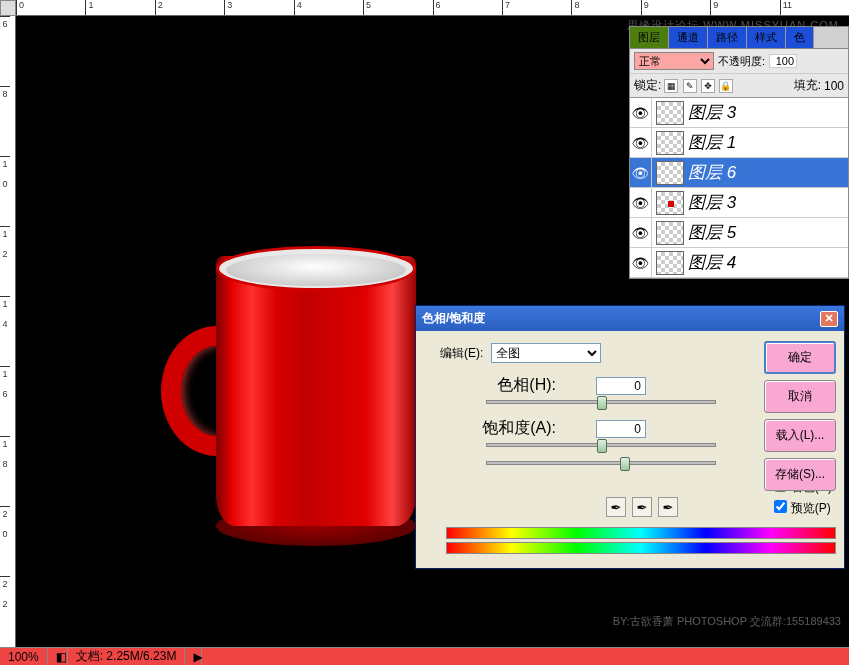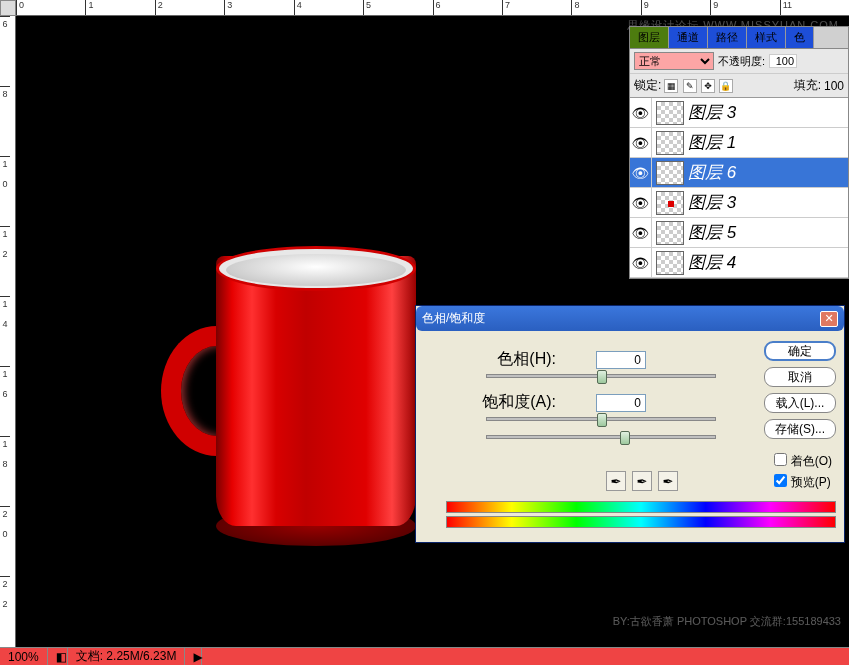--- a/index.html
+++ b/index.html
@@ -40,32 +40,32 @@
 .layer-list { background: #fff; }
 .layer-item { display: flex; align-items: center; height: 30px; border-bottom: 1px solid #ccc; }
 .layer-item.selected { background: #3875d7; color: #fff; }
 .layer-eye { width: 22px; text-align: center; font-size: 14px; border-right: 1px solid #ccc; height: 100%; display: flex; align-items: center; justify-content: center; }
 .layer-thumb { width: 28px; height: 24px; margin: 0 4px; background: repeating-conic-gradient(#ccc 0% 25%, #fff 0% 50%) 0 0/8px 8px; border: 1px solid #666; position: relative; }
 .layer-thumb .dot { position: absolute; left: 11px; top: 9px; width: 6px; height: 6px; background: #d00; }
 .layer-name { font-size: 17px; font-style: italic; }
 
 
 .dialog { position: absolute; top: 305px; left: 415px; width: 430px; background: #ece9d8; border: 1px solid #0a246a; box-shadow: 2px 2px 6px rgba(0,0,0,0.4); }
-.dialog-title { background: linear-gradient(#3b77dd, #2a5fc0); color: #fff; padding: 4px 6px; font-size: 12px; font-weight: normal; display: flex; justify-content: space-between; align-items: center; border-radius: 6px; }
+.dialog-title { background: linear-gradient(#3b77dd, #2a5fc0); color: #fff; padding: 4px 6px; font-size: 12px; font-weight: bold; display: flex; justify-content: space-between; align-items: center; }
 .dialog-close { width: 18px; height: 16px; background: #e07860; border: 1px solid #fff; color: #fff; text-align: center; line-height: 12px; font-size: 11px; border-radius: 2px; }
 .dialog-body { padding: 12px 10px 10px 10px; position: relative; }
 .edit-row { display: flex; align-items: center; gap: 8px; margin-bottom: 12px; margin-left: 14px; }
 .edit-row select { width: 110px; height: 20px; border: 1px solid #7b9ebd; background: #fff; font-size: 12px; }
 .slider-row { display: flex; align-items: center; margin: 6px 0 4px 40px; gap: 10px; }
 .slider-row .slabel { width: 90px; text-align: right; font-size: 16px; }
 .slider-row input[type=text] { width: 50px; height: 18px; border: 1px solid #7b9ebd; text-align: right; padding-right: 4px; font-size: 12px; margin-left: 30px; }
 .slider-track { margin: 2px 0 14px 60px; width: 230px; height: 4px; background: #c0c0c0; border: 1px solid #888; position: relative; }
 .slider-thumb { position: absolute; top: -5px; width: 10px; height: 14px; background: linear-gradient(#e0f0e0, #9dc89d); border: 1px solid #556b55; border-radius: 2px; }
 .dialog-buttons { position: absolute; top: 10px; right: 8px; display: flex; flex-direction: column; gap: 6px; }
-.dialog-buttons button { width: 72px; height: 20px; background: #ffffff; border: 1px solid #888; border-radius: 9px; font-size: 12px; box-shadow: inset 1px 1px 0 #fff; }
+.dialog-buttons button { width: 72px; height: 33px; background: #f9a8d4; border: 1px solid #888; border-radius: 3px; font-size: 12px; box-shadow: inset 1px 1px 0 #fff; }
 .dialog-buttons button:first-child { border: 2px solid #4a7ec9; }
 .dialog-bottom { display: flex; align-items: flex-end; justify-content: space-between; margin-top: 8px; }
 .eyedroppers { display: flex; gap: 6px; margin-left: 180px; }
 .eyedroppers span { width: 20px; height: 20px; border: 1px solid #999; background: #f4f2e8; display: flex; align-items: center; justify-content: center; font-size: 13px; }
 .checks { display: flex; flex-direction: column; gap: 4px; font-size: 12px; margin-right: 2px; }
 .checks label { display: flex; align-items: flex-start; gap: 4px; }
 .checks input { width: 13px; height: 13px; }
 .gradient-bars { margin: 10px 4px 4px 20px; }
 .grad { height: 12px; width: 390px; margin-bottom: 3px; border: 1px solid #888; background: linear-gradient(90deg, red, yellow, lime, cyan, blue, magenta, red); }
 
@@ -189,20 +189,24 @@
     <span class="dialog-close">✕</span>
   </div>
   <div class="dialog-body">
     <div class="dialog-buttons">
       <button>确定</button>
       <button>取消</button>
       <button>载入(L)...</button>
       <button>存储(S)...</button>
     </div>
 
+    <div class="edit-row">
+      <span>编辑(E):</span>
+      <select><option>全图</option></select>
+    </div>
 
     <div class="slider-row">
       <span class="slabel">色相(H):</span>
       <input type="text" value="0" style="">
     </div>
     <div class="slider-track">
         <div class="slider-thumb" style="left:110px"></div>
       </div>
 
     <div class="slider-row">

